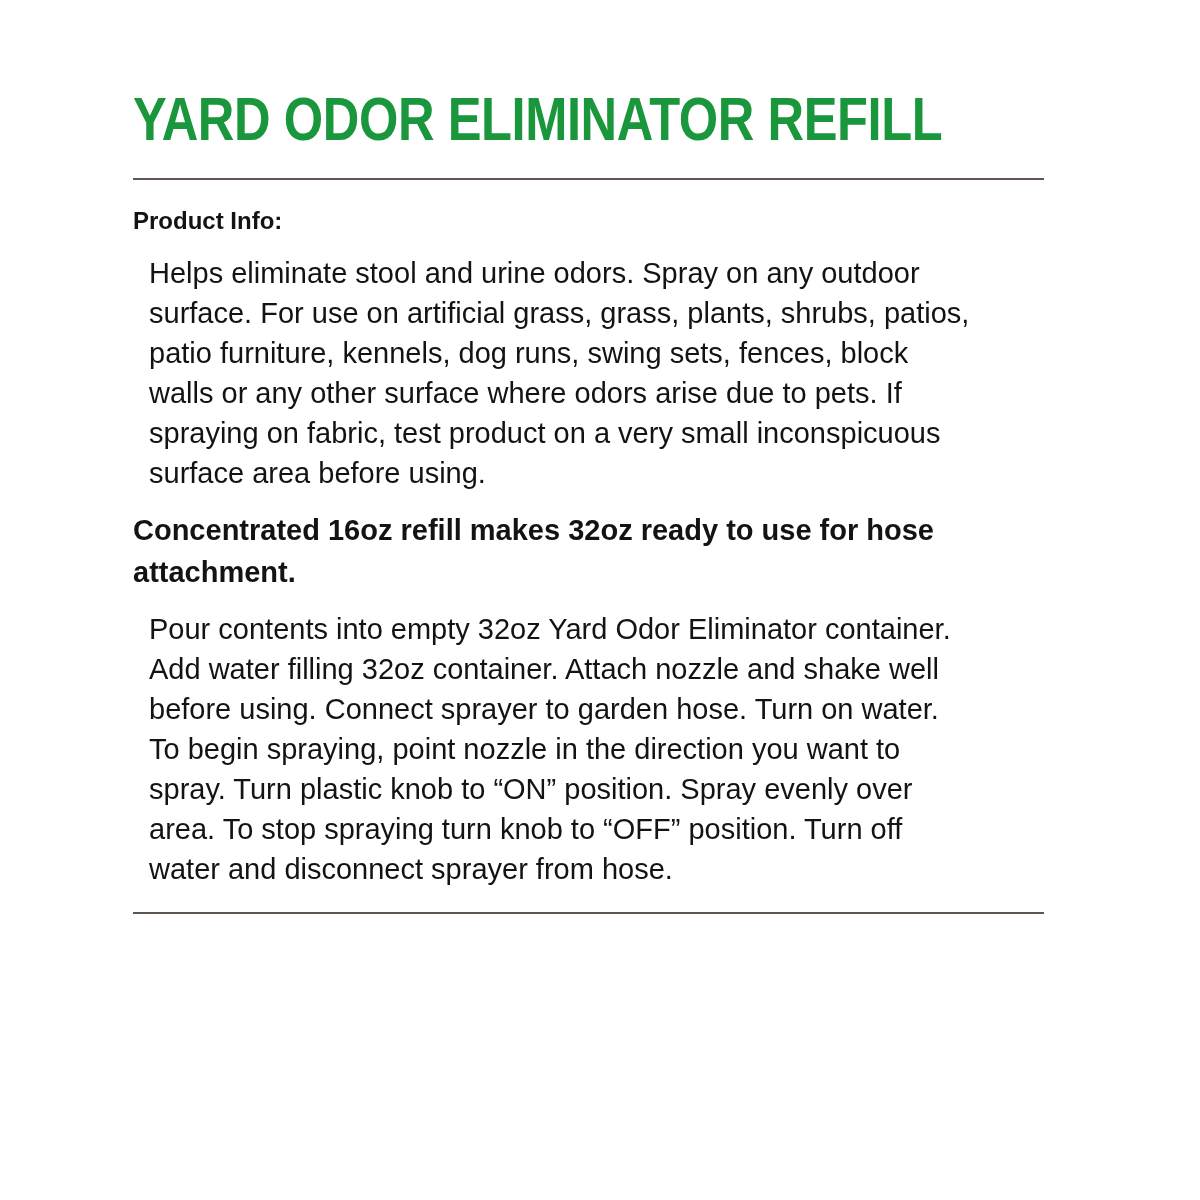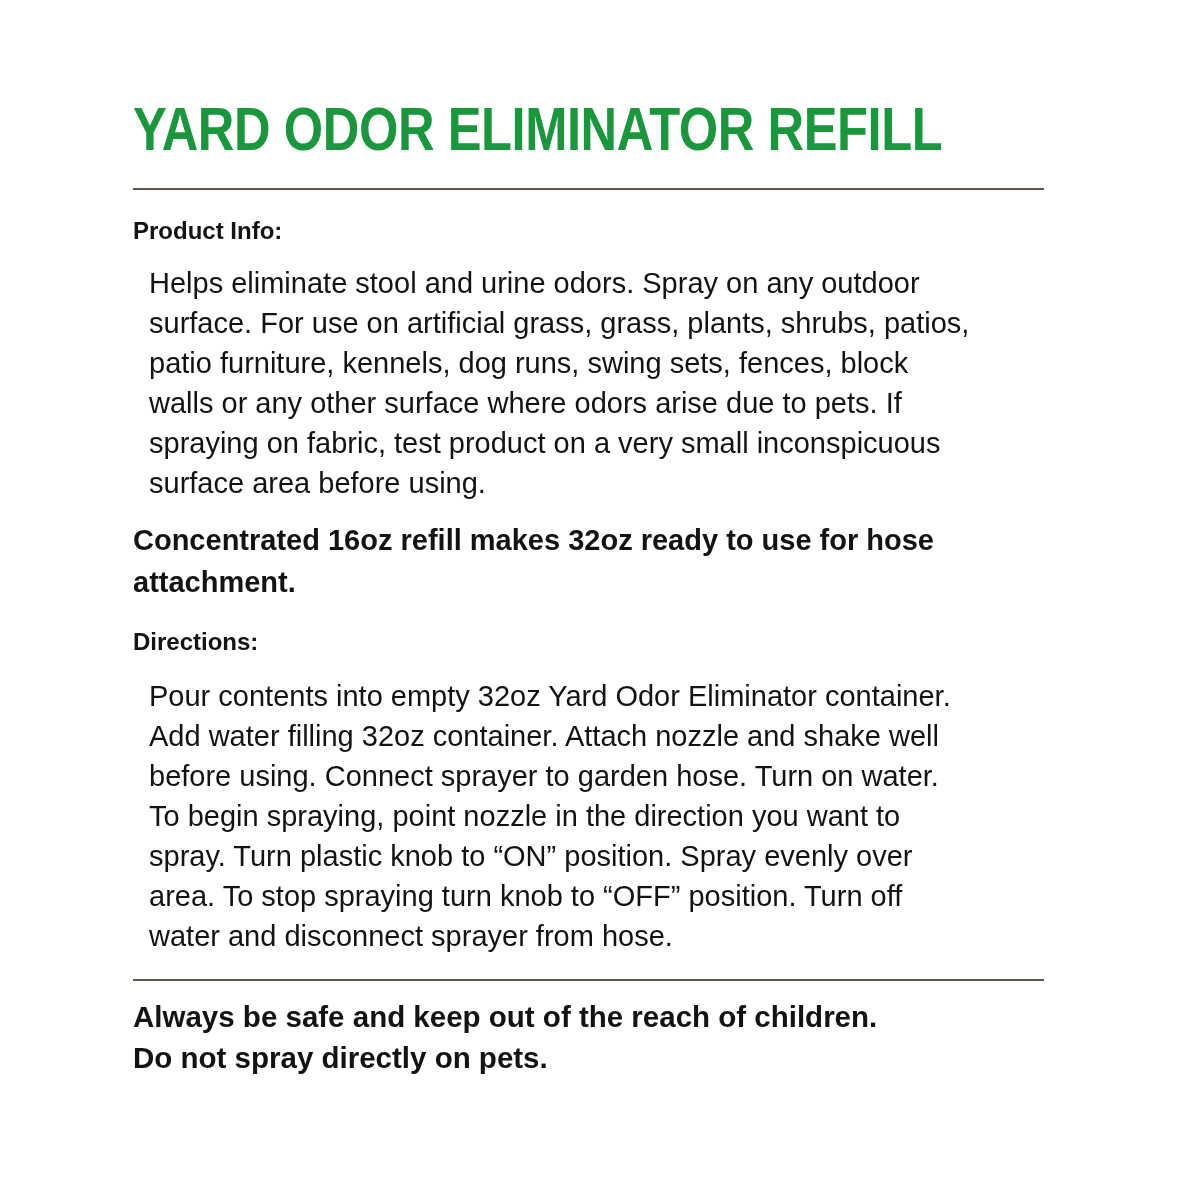--- a/index.html
+++ b/index.html
@@ -16,21 +16,21 @@
   }
   .page {
     position: relative;
     width: 1200px;
     height: 1200px;
     background: #ffffff;
   }
   .content {
     position: absolute;
     left: 133px;
-    top: 12px;
+    top: 2px;
     width: 911px;
   }
   .title {
     margin: 86px 0 0 0;
     color: #1a963c;
     font-size: 61px;
     line-height: 62px;
     font-weight: 700;
     letter-spacing: -0.5px;
     white-space: nowrap;
@@ -100,30 +100,27 @@
     <p class="body-text intro-paragraph">Helps eliminate stool and urine odors. Spray on any outdoor
 surface. For use on artificial grass, grass, plants, shrubs, patios,
 patio furniture, kennels, dog runs, swing sets, fences, block
 walls or any other surface where odors arise due to pets. If
 spraying on fabric, test product on a very small inconspicuous
 surface area before using.</p>
 
     <p class="concentrate-note">Concentrated 16oz refill makes 32oz ready to use for hose
 attachment.</p>
 
-    <h2 class="section-heading heading-directions">Directions:</h2>
 
     <p class="body-text directions-paragraph">Pour contents into empty 32oz Yard Odor Eliminator container.
 Add water filling 32oz container. Attach nozzle and shake well
 before using. Connect sprayer to garden hose. Turn on water.
 To begin spraying, point nozzle in the direction you want to
 spray. Turn plastic knob to “ON” position. Spray evenly over
 area. To stop spraying turn knob to “OFF” position. Turn off
 water and disconnect sprayer from hose.</p>
 
 
     <hr class="rule rule-bottom">
 
-    <p class="safety-warning">Always be safe and keep out of the reach of children.
-Do not spray directly on pets.</p>
 
   </div>
 </div>
 
 </body></html>

